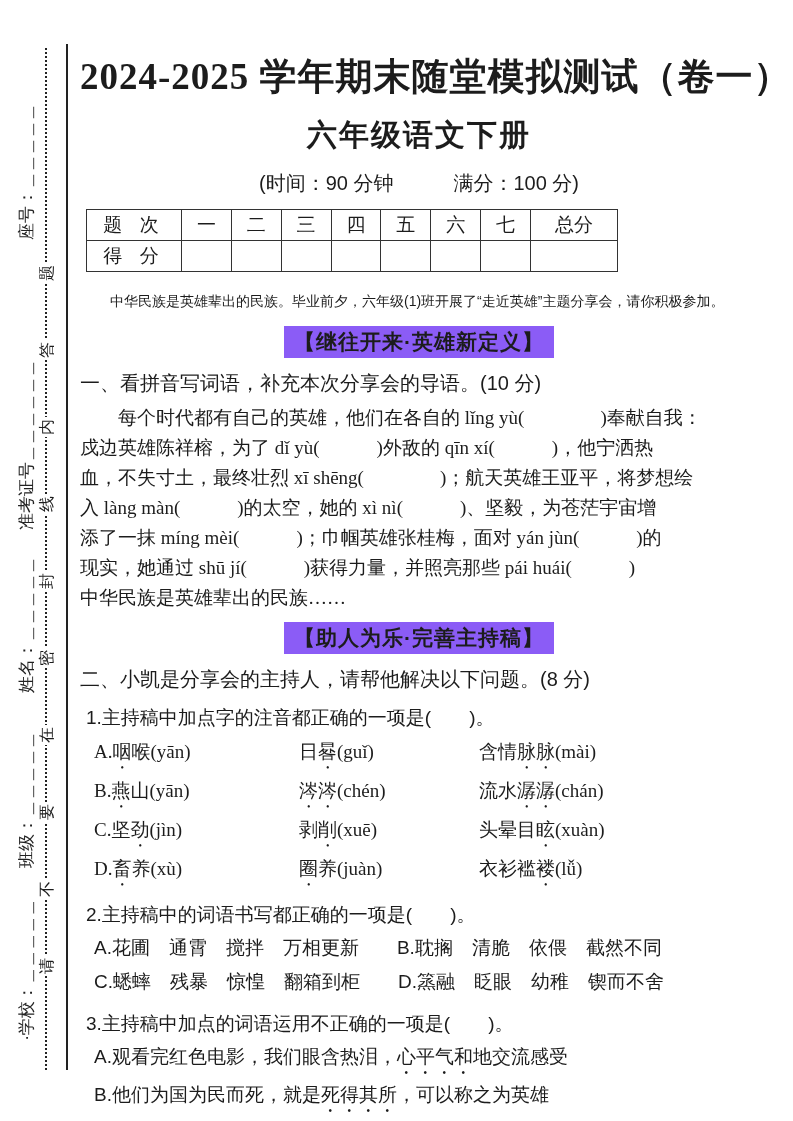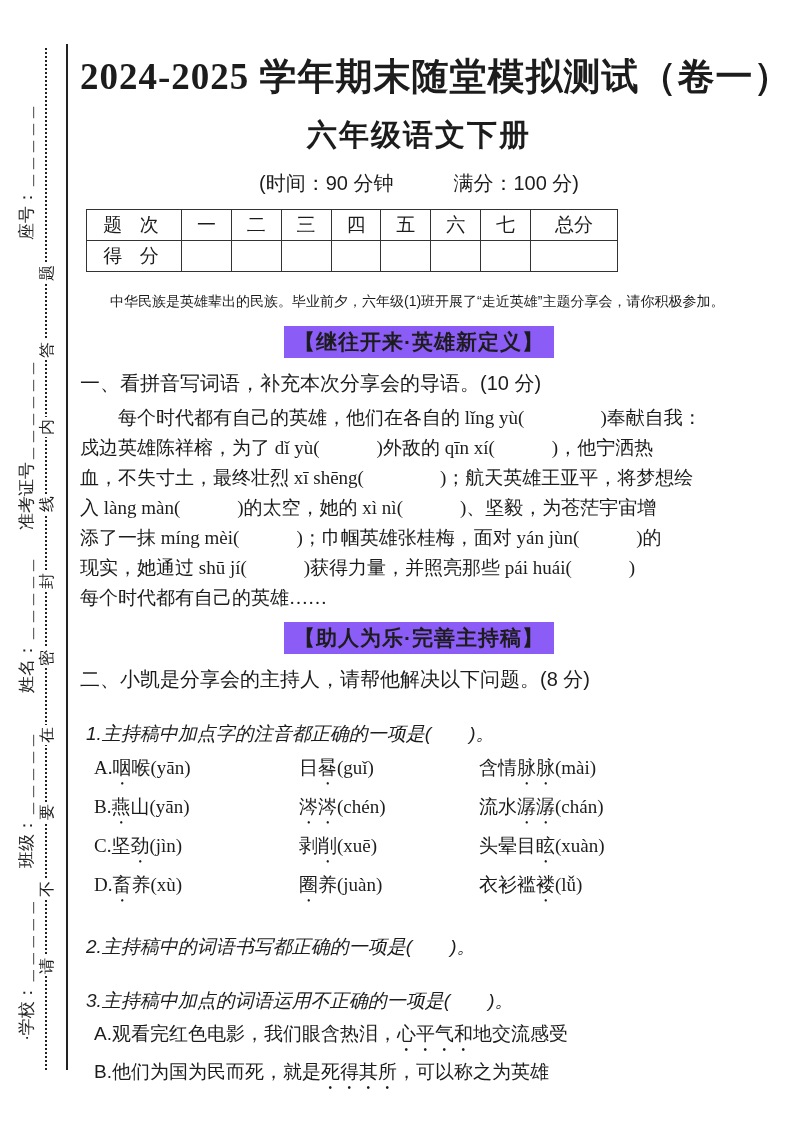--- a/index.html
+++ b/index.html
@@ -30,21 +30,21 @@
   table.score td.total{width:78px;}
   .intro{font-size:14px;line-height:31px;margin:14px 2px 8px;text-indent:2em;}
   .banner-wrap{text-align:center;margin:9px 0 0;}
   .banner{display:inline-block;background:#8b5cf6;font-weight:700;font-size:21px;
     padding:2px 10px;letter-spacing:1px;}
   .sec-heading{font-size:20px;font-weight:500;margin:12px 0 0;}
   .passage{font-family:"Liberation Serif","DejaVu Serif",serif;
     font-size:19px;line-height:30px;margin:6px 0 0;}
   .passage .pline{white-space:nowrap;}
   .passage .indent{text-indent:2em;}
-  .stem{font-size:19px;margin:28px 0 0 6px;font-style:italic;}
+  .stem{font-size:19px;margin:12px 0 0 6px;}
   .optgrid{display:grid;grid-template-columns:205px 180px auto;
     font-family:"Liberation Serif","DejaVu Serif",serif;
     font-size:19px;line-height:35px;margin:3px 0 0 14px;}
   .optlines{font-size:19px;line-height:34px;margin:3px 0 0 14px;}
   .optlines .oline{white-space:nowrap;}
   .em-dot{
     -webkit-text-emphasis:filled dot;-webkit-text-emphasis-position:under left;
     text-emphasis:filled dot;text-emphasis-position:under left;}
 </style>
 </head>
@@ -112,21 +112,21 @@
     </div>
     <div class="sec-heading">一、看拼音写词语，补充本次分享会的导语。(10 分)</div>
 
     <div class="passage">
       <div class="pline indent">每个时代都有自己的英雄，他们在各自的 lǐng yù(　　　　)奉献自我：</div>
       <div class="pline">戍边英雄陈祥榕，为了 dǐ yù(　　　)外敌的 qīn xí(　　　)，他宁洒热</div>
       <div class="pline">血，不失寸土，最终壮烈 xī shēng(　　　　)；航天英雄王亚平，将梦想绘</div>
       <div class="pline">入 làng màn(　　　)的太空，她的 xì nì(　　　)、坚毅，为苍茫宇宙增</div>
       <div class="pline">添了一抹 míng mèi(　　　)；巾帼英雄张桂梅，面对 yán jùn(　　　)的</div>
       <div class="pline">现实，她通过 shū jí(　　　)获得力量，并照亮那些 pái huái(　　　)</div>
-      <div class="pline">每个时代都有自己的英雄……</div>
+      <div class="pline">中华民族是英雄辈出的民族……</div>
     </div>
 
     <div class="banner-wrap">
       <span class="banner">【助人为乐·完善主持稿】</span>
     </div>
     <div class="sec-heading">二、小凯是分享会的主持人，请帮他解决以下问题。(8 分)</div>
 
     <div class="stem">1.主持稿中加点字的注音都正确的一项是(　　)。</div>
     <div class="optgrid">
       <span>A.<span class="em-dot">咽</span>喉(yān)</span>
@@ -137,20 +137,24 @@
       <span>流水<span class="em-dot">潺潺</span>(chán)</span>
       <span>C.坚<span class="em-dot">劲</span>(jìn)</span>
       <span>剥<span class="em-dot">削</span>(xuē)</span>
       <span>头晕目<span class="em-dot">眩</span>(xuàn)</span>
       <span>D.<span class="em-dot">畜</span>养(xù)</span>
       <span><span class="em-dot">圈</span>养(juàn)</span>
       <span>衣衫褴<span class="em-dot">褛</span>(lǚ)</span>
     </div>
 
     <div class="stem">2.主持稿中的词语书写都正确的一项是(　　)。</div>
+    <div class="optlines">
+      <div class="oline">A.花圃　通霄　搅拌　万相更新　　B.耽搁　清脆　依偎　截然不同</div>
+      <div class="oline">C.蟋蟀　残暴　惊惶　翻箱到柜　　D.篜融　眨眼　幼稚　锲而不舍</div>
+    </div>
 
     <div class="stem">3.主持稿中加点的词语运用不正确的一项是(　　)。</div>
     <div class="optlines">
       <div class="oline">A.观看完红色电影，我们眼含热泪，<span class="em-dot">心平气和</span>地交流感受</div>
       <div class="oline">B.他们为国为民而死，就是<span class="em-dot">死得其所</span>，可以称之为英雄</div>
     </div>
 
   </div>
 </div>
 

